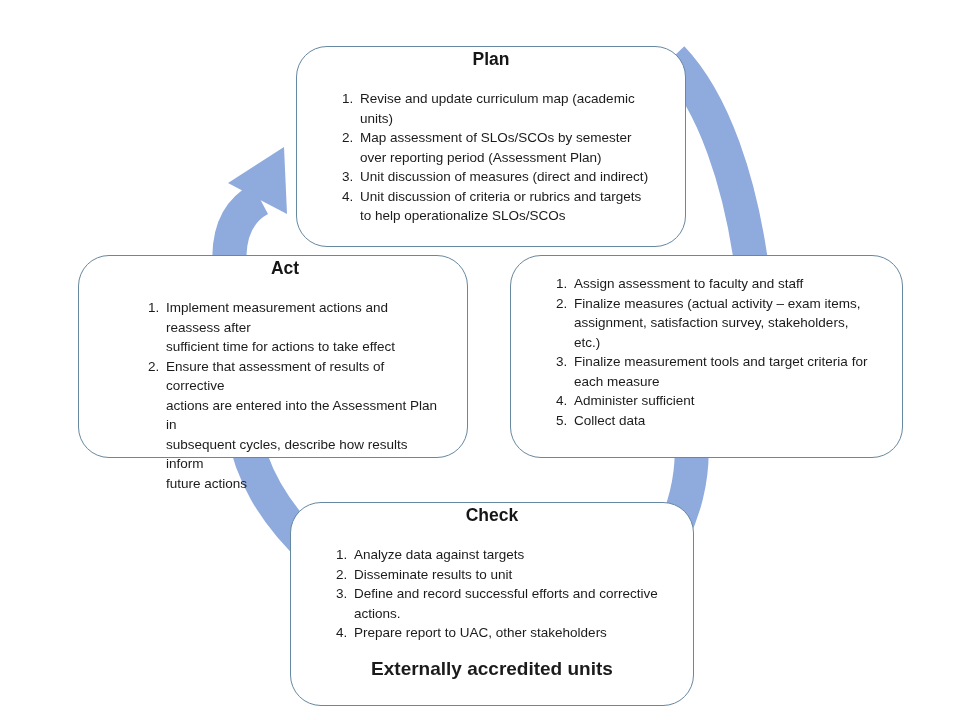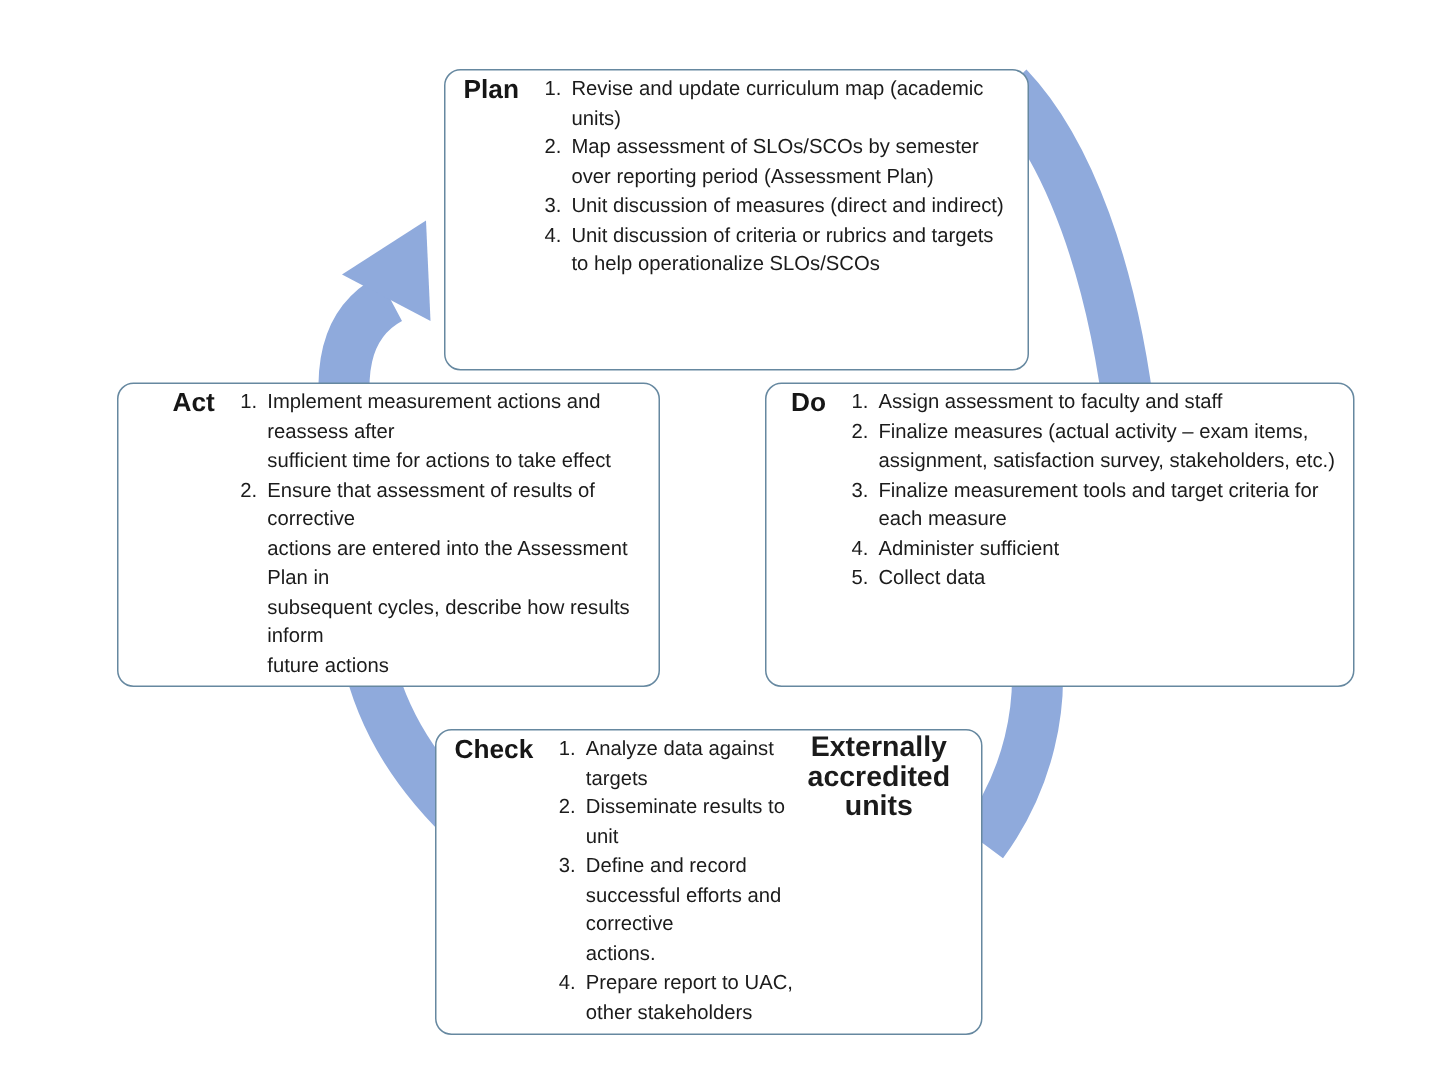--- a/index.html
+++ b/index.html
@@ -30,56 +30,56 @@
     stroke-linecap: butt;
   }
   .ring polygon {
     fill: var(--arrow, #8FAADC);
   }
   .box {
     position: absolute;
     z-index: 1;
     background: #ffffff;
     border: 1.4px solid var(--box_border, #6688a0);
-    border-radius: 11px;
+    border-radius: 31px;
     box-sizing: border-box;
     display: flex;
-    flex-direction: row;
-    justify-content: flex-end;
+    flex-direction: column;
+    justify-content: flex-start;
     padding: 2px 12px;
     color: #1b1b1b;
   }
   .box h2 {
     margin: 0 0 3px 0;
     text-align: center;
     font-size: 17.5px;
     line-height: 21px;
     font-weight: bold;
     color: #161616;
   }
   .box ol {
-    margin: 0;
+    margin: 16px;
     padding-left: 32px;
     font-size: 13.5px;
     line-height: 19.5px;
   }
   .box ol li {
     white-space: pre-wrap;
     padding-left: 3px;
   }
   .box .subtitle {
     text-align: center;
     font-weight: bold;
     font-size: 19px;
     line-height: 19.5px;
   }
   .box-plan  { left: 296px; top: 46px;  width: 390px; height: 201px; }
-  .box-act   { left: 78px;  top: 255px; width: 362px; height: 203px; padding-left: 36px; }
+  .box-act   { left: 78px;  top: 255px; width: 390px; height: 203px; padding-left: 36px; }
   .box-do    { left: 510px; top: 255px; width: 393px; height: 203px; }
-  .box-check { left: 290px; top: 486px; width: 365px; height: 204px; }
+  .box-check { left: 290px; top: 502px; width: 404px; height: 204px; }
 </style>
 </head>
 <body>
 
 <div class="canvas">
 
   <svg class="ring" viewBox="0 0 960 720" aria-hidden="true">
 
     <path class="seg" d="M672,58 C712,100 742,180 754,285"></path>
 
@@ -109,21 +109,20 @@
         <li>Implement measurement actions and reassess after
 sufficient time for actions to take effect</li>
         <li>Ensure that assessment of results of corrective
 actions are entered into the Assessment Plan in
 subsequent cycles, describe how results inform
 future actions</li>
       </ol>
   </section>
 
   <section class="box box-do">
-    <h2>Do</h2>
     <ol>
         <li>Assign assessment to faculty and staff</li>
         <li>Finalize measures (actual activity – exam items,
 assignment, satisfaction survey, stakeholders, etc.)</li>
         <li>Finalize measurement tools and target criteria for
 each measure</li>
         <li>Administer sufficient</li>
         <li>Collect data</li>
       </ol>
   </section>

